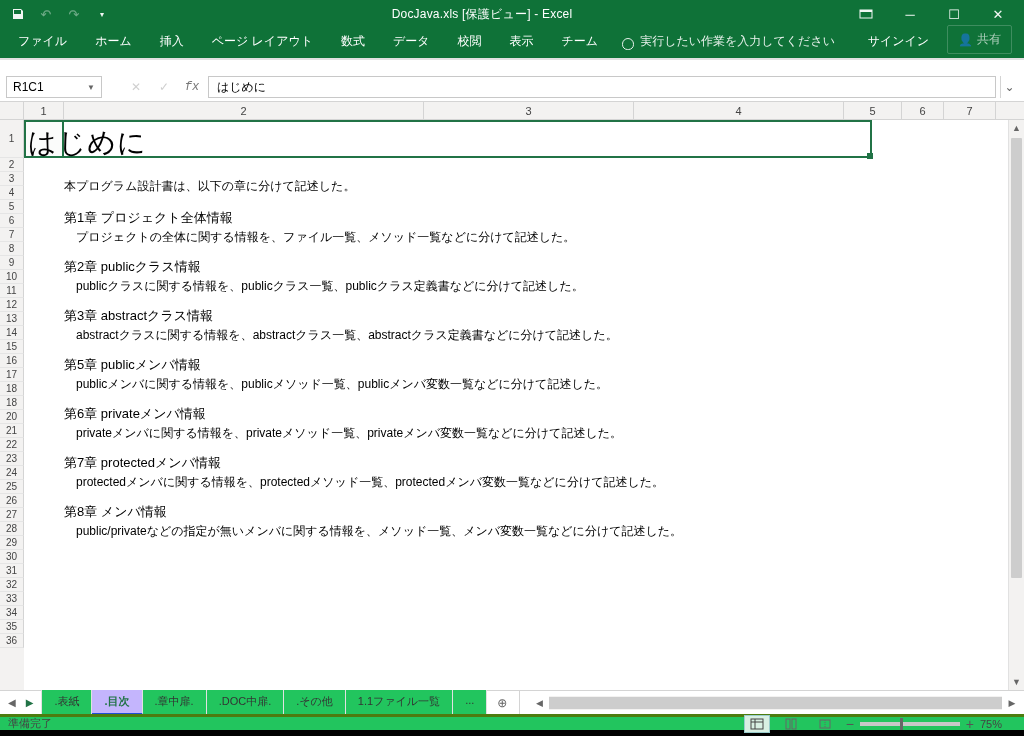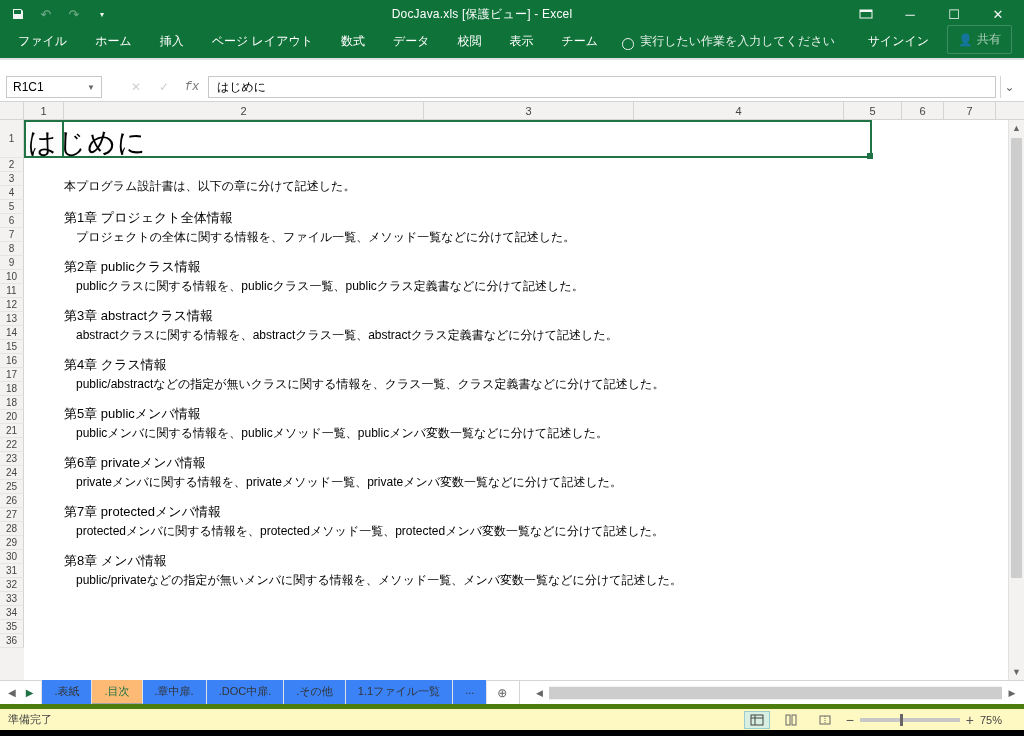--- a/index.html
+++ b/index.html
@@ -43,29 +43,29 @@
 .doc p.intro{font-size:12px;margin:6px 0 14px 36px;font-family:"MS PGothic",sans-serif}
 .doc .chap{margin:0 0 12px 36px}
 .doc .chap b{font-size:13px;font-weight:400;font-family:"MS PGothic",sans-serif;display:block;margin-bottom:2px}
 .doc .chap span{font-size:12px;font-family:"MS PGothic",sans-serif;margin-left:12px;display:block}
 .vscroll{position:absolute;right:0;top:0;bottom:0;width:16px;background:#f3f2f1;border-left:1px solid #e1e1e1}
 .vscroll .up,.vscroll .dn{height:16px;display:flex;align-items:center;justify-content:center;color:#666;font-size:9px}
 .vscroll .thumb{position:absolute;left:2px;right:2px;top:18px;height:440px;background:#cdcdcd;border-radius:1px}
 .tabs{height:24px;background:#fff;border-top:1px solid #d4d4d4;display:flex;align-items:center}
 .tnav{display:flex;align-items:center;padding:0 8px;gap:10px;color:#666}
 .tnav span{font-size:10px}
-.sheet{padding:4px 12px;font-size:11px;color:#333;border-right:1px solid #e1e1e1;background:#3b82f6}
-.sheet.active{background:#fdba74;border-bottom:2px solid #a3a3a3;color:#217346;font-weight:400}
+.sheet{padding:4px 12px;font-size:11px;color:#333;border-right:1px solid #e1e1e1;background:#22c55e}
+.sheet.active{background:#c4b5fd;border-bottom:2px solid #1d4ed8;color:#217346;font-weight:700}
 .sheet.first{border-left:1px solid #e1e1e1}
 .newsheet{padding:4px 10px;color:#666}
 .hscroll{flex:1;display:flex;align-items:center;padding:0 4px}
 .hscroll .track{flex:1;height:14px;background:#f3f2f1;margin:0 2px;position:relative}
 .hscroll .thumb{position:absolute;left:0;top:1px;bottom:1px;width:100%;background:#cdcdcd}
 .hscroll .btn{width:16px;height:16px;display:flex;align-items:center;justify-content:center;color:#666;font-size:9px}
-.status{height:26px;background:#fef9c3;border-top:5px solid #4d7c0f;display:flex;align-items:center;padding:0 8px;gap:8px}
+.status{height:16px;background:#22c55e;border-top:3px solid #4d7c0f;display:flex;align-items:center;padding:0 8px;gap:8px}
 .status .label{font-size:11px;color:#444}
 .status .spacer{flex:1}
 .vbtn{width:26px;height:18px;border:1px solid transparent;display:flex;align-items:center;justify-content:center;color:#555}
 .vbtn.active{background:#d8efe3;border-color:#9cc}
 .vbtn svg{width:14px;height:12px}
 .zoom{display:flex;align-items:center;gap:6px}
 .zoom .slider{width:100px;height:4px;background:#c8c8c8;position:relative}
 .zoom .slider .t{position:absolute;left:40%;top:-4px;width:3px;height:12px;background:#666}
 .zoom .pct{font-size:11px;color:#444;width:36px;}
 .bulb{display:inline-block;width:12px;height:12px;border:1.2px solid #fff;border-radius:50% 50% 45% 45%;position:relative}
@@ -209,24 +209,20 @@
               </div>
               <div class="chap">
                 <b>第2章  publicクラス情報</b>
                 <span>publicクラスに関する情報を、publicクラス一覧、publicクラス定義書などに分けて記述した。</span>
               </div>
               <div class="chap">
                 <b>第3章  abstractクラス情報</b>
                 <span>abstractクラスに関する情報を、abstractクラス一覧、abstractクラス定義書などに分けて記述した。</span>
               </div>
               <div class="chap">
-                <b>第4章  クラス情報</b>
-                <span>public/abstractなどの指定が無いクラスに関する情報を、クラス一覧、クラス定義書などに分けて記述した。</span>
-              </div>
-              <div class="chap">
                 <b>第5章  publicメンバ情報</b>
                 <span>publicメンバに関する情報を、publicメソッド一覧、publicメンバ変数一覧などに分けて記述した。</span>
               </div>
               <div class="chap">
                 <b>第6章  privateメンバ情報</b>
                 <span>privateメンバに関する情報を、privateメソッド一覧、privateメンバ変数一覧などに分けて記述した。</span>
               </div>
               <div class="chap">
                 <b>第7章  protectedメンバ情報</b>
                 <span>protectedメンバに関する情報を、protectedメソッド一覧、protectedメンバ変数一覧などに分けて記述した。</span>

